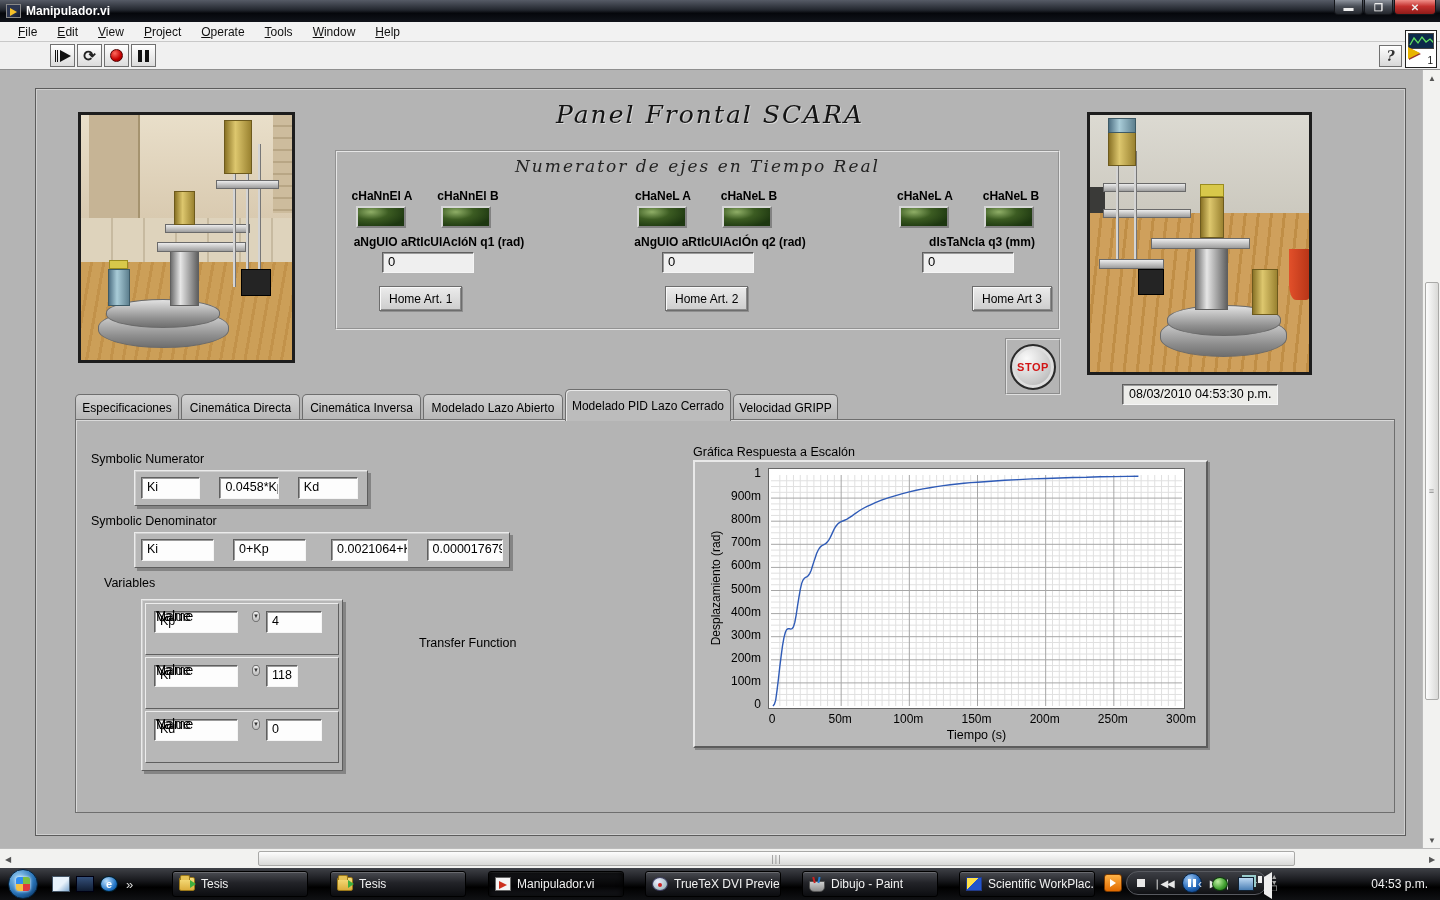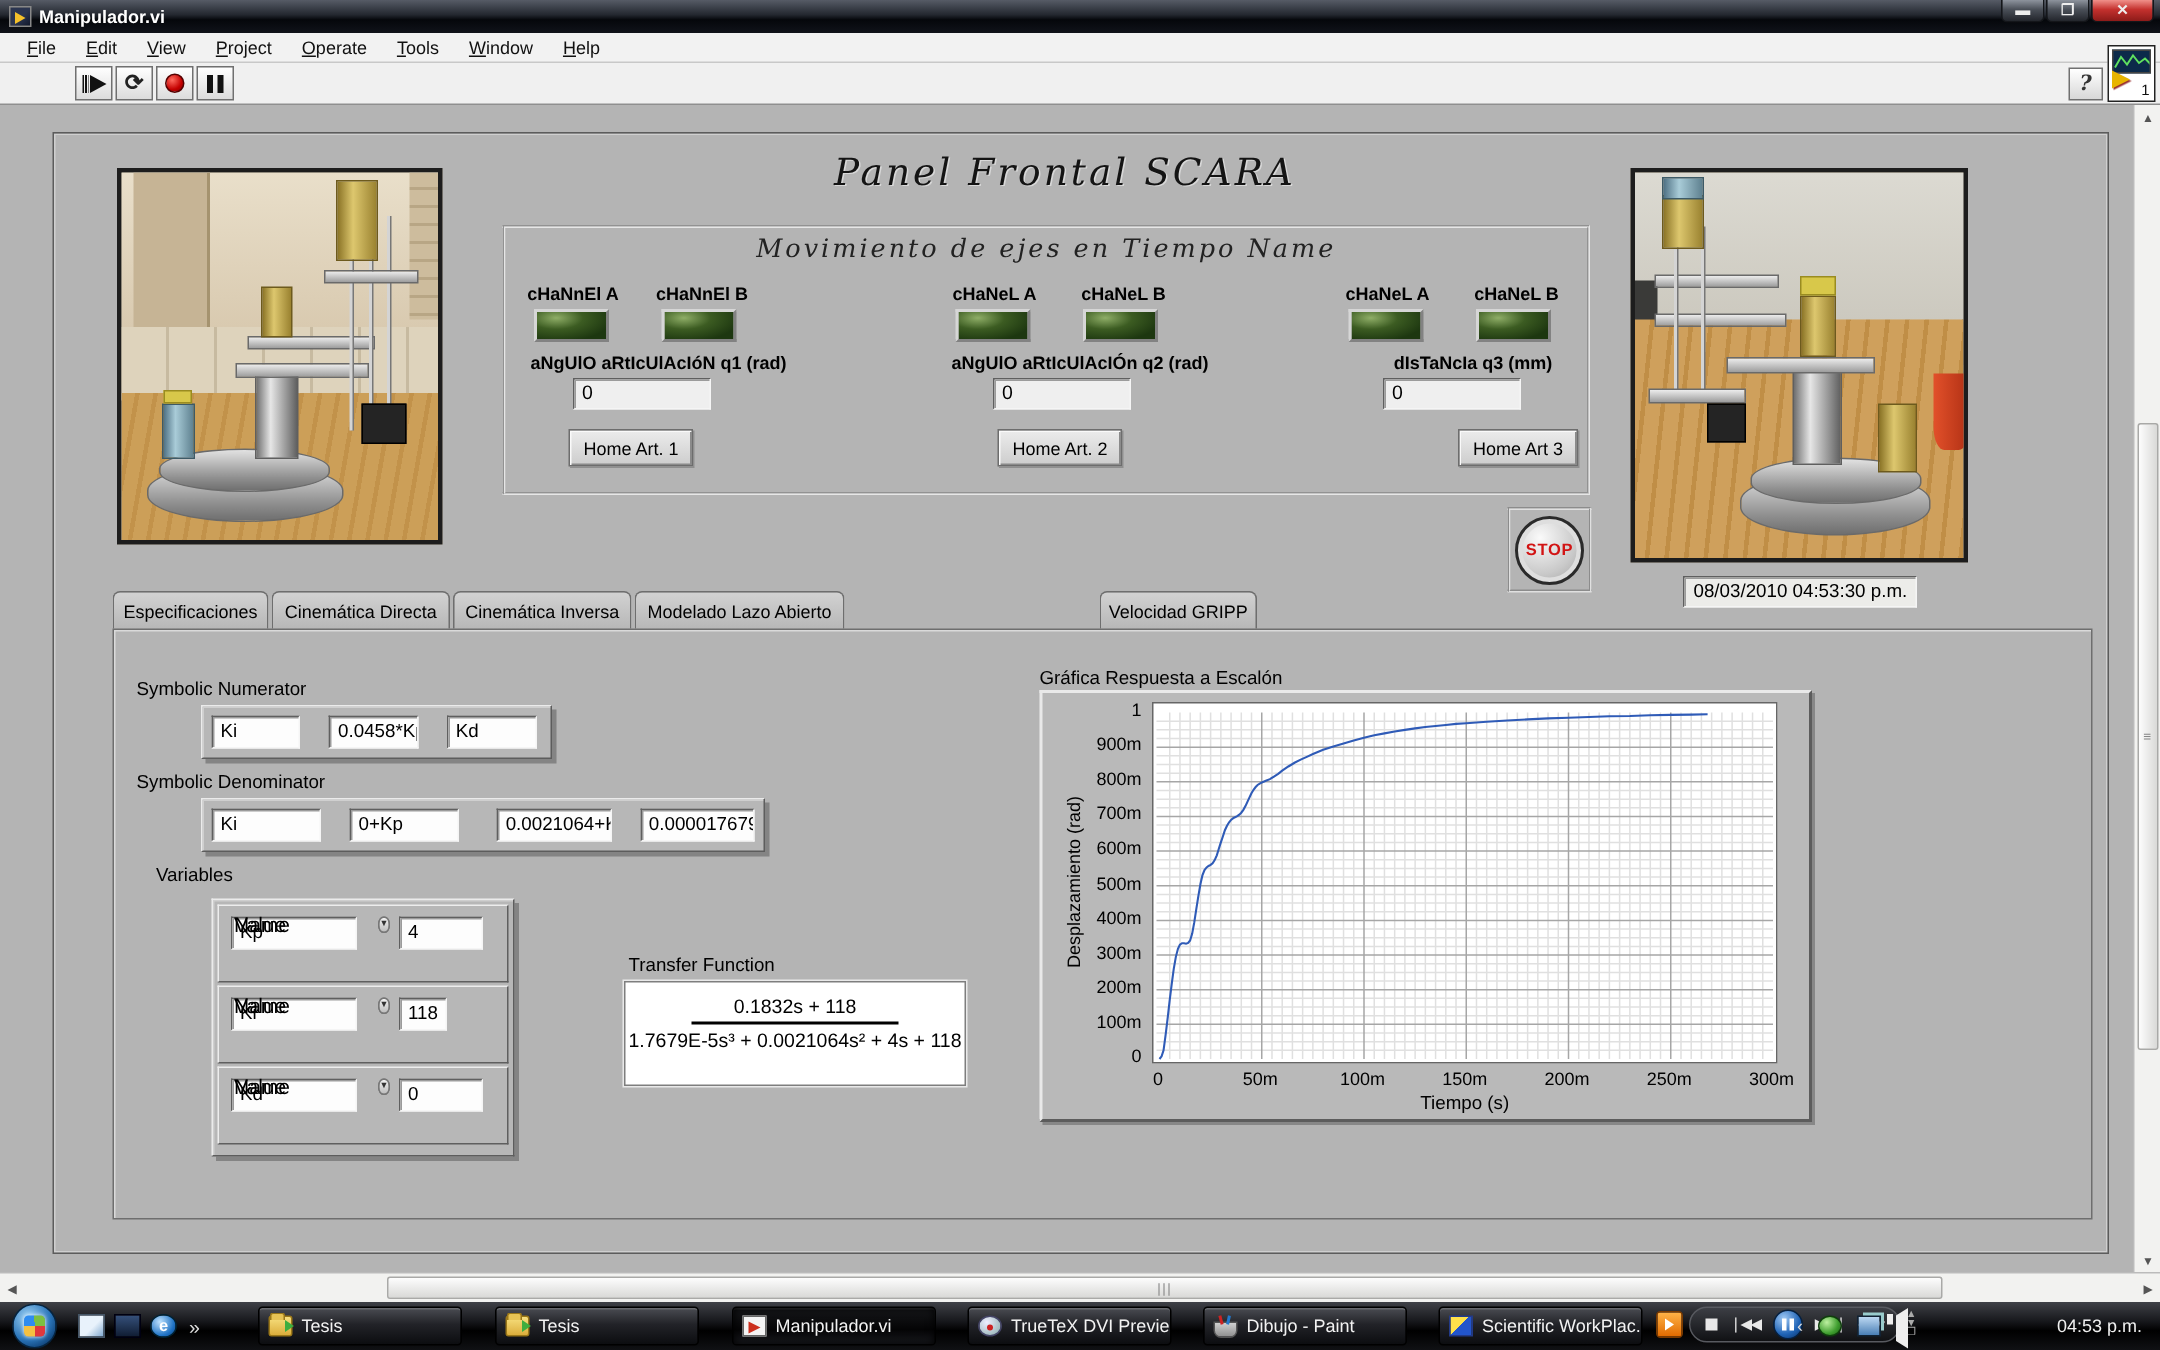--- a/index.html
+++ b/index.html
@@ -275,21 +275,21 @@
     <div class="r-plate" style="left:64%;bottom:70%;width:30%;height:3.5%;"></div>
     <div class="r-brass" style="left:68%;top:2%;width:13%;height:22%;"></div>
     <div class="r-black" style="left:76%;bottom:26%;width:14%;height:11%;"></div>
     <div class="r-motor" style="left:13%;bottom:22%;width:10%;height:15%;"></div>
     <div class="r-cap" style="left:13.5%;bottom:37%;width:9%;height:4%;"></div>
   </div>
 
   <div class="main-title">Panel Frontal SCARA</div>
 
   <div class="grp" style="left:335px;top:80px;width:725px;height:180px;">
-    <div class="grp-title">Movimiento de ejes en Tiempo Name</div>
+    <div class="grp-title">Numerator de ejes en Tiempo Real</div>
 
     <div class="chan-block" style="left:2px;">
       <span class="chan-label" style="left:0px;">cHaNnEl  A</span>
       <span class="chan-label" style="left:86px;">cHaNnEl B</span>
       <div class="led" style="left:17px;"></div>
       <div class="led" style="left:102px;"></div>
       <div class="axis-label">aNgUlO aRtIcUlAcIóN q1 (rad)</div>
       <div class="num-field" style="left:43px;">0</div>
       <button class="home-btn" style="left:40px;">Home Art. 1</button>
     </div>
@@ -340,20 +340,21 @@
     <div class="r-motor" style="left:8%;top:1%;width:13%;height:6%;"></div>
     <div class="r-brass" style="left:74%;bottom:22%;width:12%;height:18%;"></div>
   </div>
 
   <div class="date-box">08/03/2010 04:53:30 p.m.</div>
 
   <div class="tab" style="left:75px;width:104px;">Especificaciones</div>
   <div class="tab" style="left:181px;width:119px;">Cinemática Directa</div>
   <div class="tab" style="left:302px;width:119px;">Cinemática Inversa</div>
   <div class="tab" style="left:423px;width:140px;">Modelado Lazo Abierto</div>
+  <div class="tab active" style="left:565px;width:166px;">Modelado PID Lazo Cerrado</div>
   <div class="tab" style="left:733px;width:105px;">Velocidad GRIPP</div>
 
   <div class="tab-page">
 
     <span class="lbl" style="left:15px;top:32px;">Symbolic Numerator</span>
     <div class="shell" style="left:58px;top:50px;width:234px;height:36px;">
       <div class="str-field" style="width:71px;">Ki</div>
       <div class="str-field" style="width:71px;">0.0458*Kp</div>
       <div class="str-field" style="width:72px;">Kd</div>
     </div>
@@ -406,24 +407,20 @@
           <div class="spin">
               <b>▲</b>
               <b>▼</b>
             </div>
           <div class="str-field" style="width:56px;margin-right:0;">0</div>
         </div>
       </div>
     </div>
 
     <span class="lbl" style="left:343px;top:216px;">Transfer Function</span>
-    <div class="tf-box" style="left:340px;top:234px;width:228px;height:70px;">
-      <span class="tf-num">0.1832s + 118</span>
-      <span class="tf-den">1.7679E-5s³ + 0.0021064s² + 4s + 118</span>
-    </div>
 
     <span class="lbl" style="left:617px;top:25px;">Gráfica Respuesta a Escalón</span>
     <div class="graph-widget">
       <div class="ylab">Desplazamiento (rad)</div>
       <svg class="plot" style="position:absolute;" width="417" height="241">
           <line x1="10.816666666666666" y1="6" x2="10.816666666666666" y2="237" stroke="#e0e0e0" stroke-width="1"></line>
           <line x1="17.633333333333333" y1="6" x2="17.633333333333333" y2="237" stroke="#e0e0e0" stroke-width="1"></line>
           <line x1="24.45" y1="6" x2="24.45" y2="237" stroke="#e0e0e0" stroke-width="1"></line>
           <line x1="31.266666666666666" y1="6" x2="31.266666666666666" y2="237" stroke="#e0e0e0" stroke-width="1"></line>
           <line x1="38.083333333333336" y1="6" x2="38.083333333333336" y2="237" stroke="#e0e0e0" stroke-width="1"></line>

